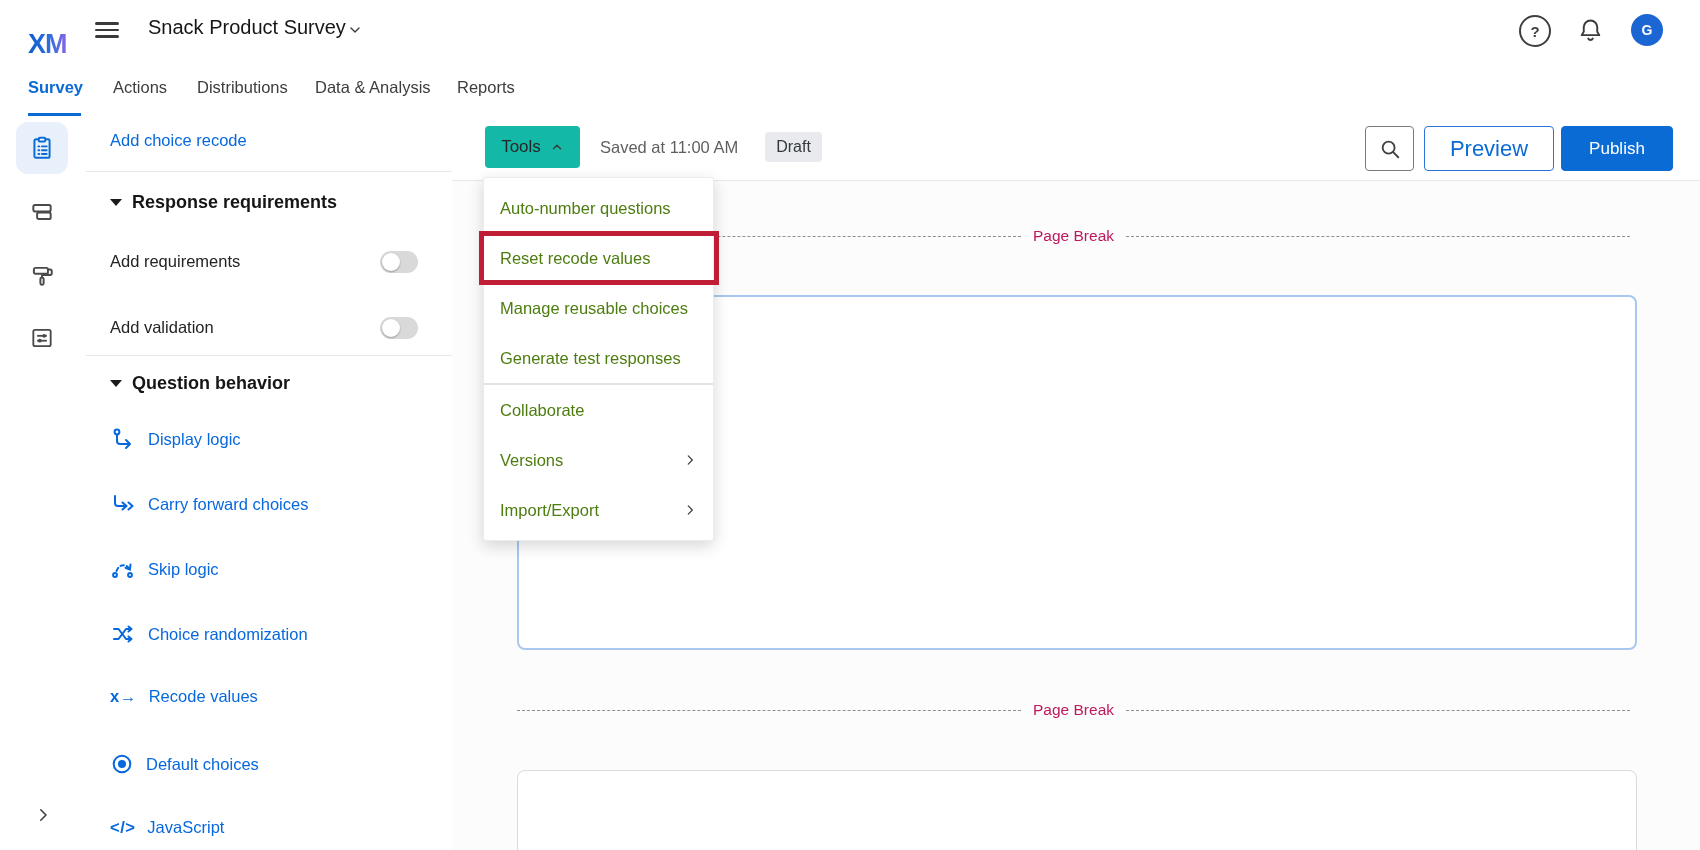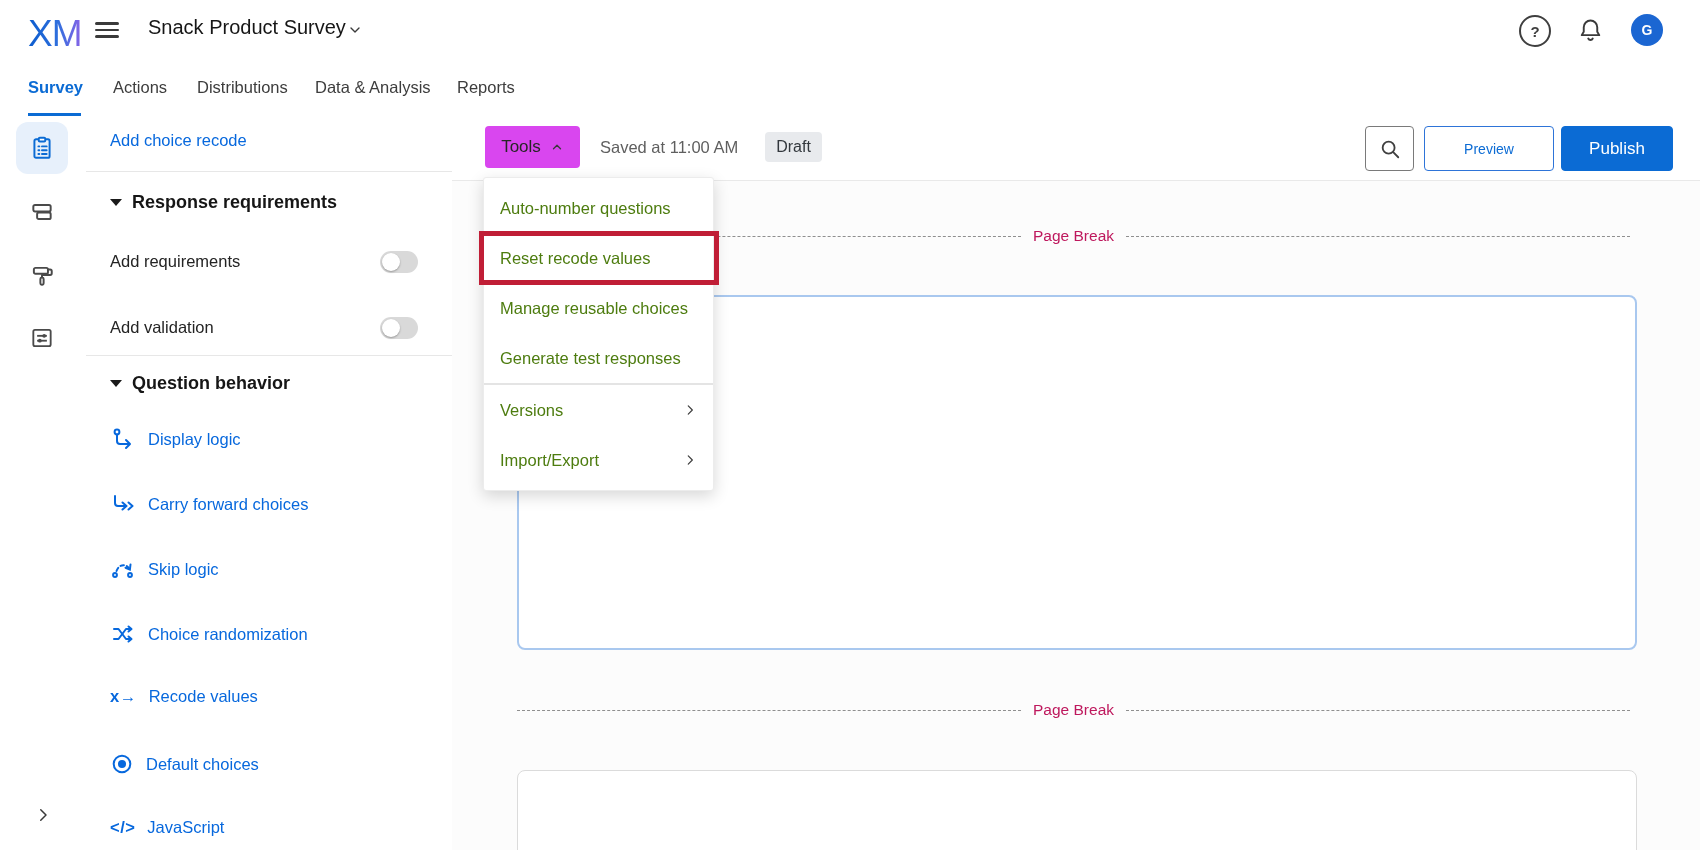--- a/index.html
+++ b/index.html
@@ -3,21 +3,21 @@
 <meta charset="utf-8">
 <style>
   html,body{margin:0;padding:0;background:#e9e9e9;}
   #app{position:relative;width:1700px;height:850px;overflow:hidden;background:#fff;
        font-family:"Liberation Sans",sans-serif;color:#1a1a1a;}
   .abs{position:absolute;}
   .clickable{cursor:pointer;}
 
   
   .topbar{left:0;top:0;width:1700px;height:62px;background:#fff;border-bottom:1px solid #ededed;}
-  .xm-logo{left:28px;top:13px;font-size:37px;font-weight:400;letter-spacing:-1px;
+  .xm-logo{left:28px;top:29px;font-size:27px;font-weight:700;letter-spacing:-1px;
            background:linear-gradient(90deg,#0B5CCE 0%,#2F6FDD 55%,#8A63E8 100%);
            -webkit-background-clip:text;background-clip:text;color:transparent;}
   .hamburger{left:95px;top:22px;width:24px;height:18px;}
   .hamburger div{height:2.5px;background:#3a3a3a;border-radius:2px;margin-bottom:4.2px;}
   .title{left:148px;top:16px;font-size:20px;font-weight:500;color:#161616;}
   .title-chev{left:347px;top:22px;}
   .help-btn{left:1519px;top:15px;width:28px;height:28px;border:2px solid #3f3f3f;border-radius:50%;
             display:flex;align-items:center;justify-content:center;font-size:15px;font-weight:700;color:#3f3f3f;}
   .bell{left:1577px;top:16px;}
   .avatar{left:1631px;top:14px;width:32px;height:32px;border-radius:50%;background:#1B66D2;color:#fff;
@@ -44,29 +44,29 @@
   .side-label{font-size:16.5px;color:#242424;}
   .toggle{width:38px;height:22px;border-radius:11px;background:#D9D9D9;}
   .toggle::after{content:"";position:absolute;left:2px;top:2px;width:18px;height:18px;border-radius:50%;
                  background:#fff;box-shadow:0 1px 2px rgba(0,0,0,.3);}
   .beh-item{display:flex;align-items:center;gap:12px;color:#0768DD;font-size:16.5px;}
   .beh-glyph{color:#0768DD;font-size:16.5px;font-weight:600;letter-spacing:0.5px;}
 
   
   .main-bg{left:452px;top:117px;width:1248px;height:733px;background:#FCFCFC;}
   .toolbar{left:452px;top:117px;width:1248px;height:63px;background:#fff;border-bottom:1px solid #e9e9e9;}
-  .tools-btn{left:485px;top:126px;width:95px;height:42px;background:#d946ef;border-radius:4px;
+  .tools-btn{left:485px;top:126px;width:95px;height:42px;background:#14b8a6;border-radius:4px;
              display:flex;align-items:center;justify-content:center;gap:9px;font-size:17px;color:#262626;}
   .saved{left:600px;top:138px;font-size:16.5px;color:#5f5f5f;}
   .draft{left:765px;top:132px;width:57px;height:30px;background:#E8EAED;border-radius:4px;color:#33383D;
          font-size:16px;display:flex;align-items:center;justify-content:center;}
   .search-btn{left:1365px;top:126px;width:47px;height:43px;background:#fff;border:1px solid #7a7a7a;border-radius:4px;
               display:flex;align-items:center;justify-content:center;}
   .preview-btn{left:1424px;top:126px;width:128px;height:43px;background:#fff;border:1px solid #2E74D8;border-radius:4px;
-               color:#0B6BD4;font-size:14px;display:flex;align-items:center;justify-content:center;}
+               color:#0B6BD4;font-size:22px;display:flex;align-items:center;justify-content:center;}
   .publish-btn{left:1561px;top:126px;width:110px;height:43px;background:#0B6BD4;border:1px solid #0B6BD4;border-radius:4px;
                color:#fff;font-size:17px;display:flex;align-items:center;justify-content:center;}
 
   
   .menu{left:483px;top:177px;width:229px;background:#fff;border:1px solid #ececec;border-radius:3px;
         box-shadow:0 5px 16px rgba(0,0,0,.16);padding:5px 0;z-index:20;}
   .menu-item{height:50px;display:flex;align-items:center;justify-content:space-between;
              padding:0 16px;font-size:16.5px;color:#4d7c0f;}
   .menu-divider{height:1px;background:#e4e4e4;}
   .hlbox{left:-5px;top:53px;width:240px;height:54px;border:5px solid #C01E36;box-sizing:border-box;z-index:21;pointer-events:none;}
@@ -280,20 +280,23 @@
     </div>
     <div class="menu-item clickable">
       <span>Manage reusable choices</span>
     </div>
     <div class="menu-item clickable">
       <span>Generate test responses</span>
     </div>
     <div class="menu-divider"></div>
     <div class="menu-divider"></div>
     <div class="menu-item clickable">
+      <span>Collaborate</span>
+    </div>
+    <div class="menu-item clickable">
       <span>Versions</span>
       <svg width="14" height="14" viewBox="0 0 24 24" fill="none" stroke="#3a3a3a" stroke-width="2" stroke-linecap="round" stroke-linejoin="round">
           <path d="M9 5l7 7-7 7"></path>
         </svg>
     </div>
     <div class="menu-item clickable">
       <span>Import/Export</span>
       <svg width="14" height="14" viewBox="0 0 24 24" fill="none" stroke="#3a3a3a" stroke-width="2" stroke-linecap="round" stroke-linejoin="round">
           <path d="M9 5l7 7-7 7"></path>
         </svg>

